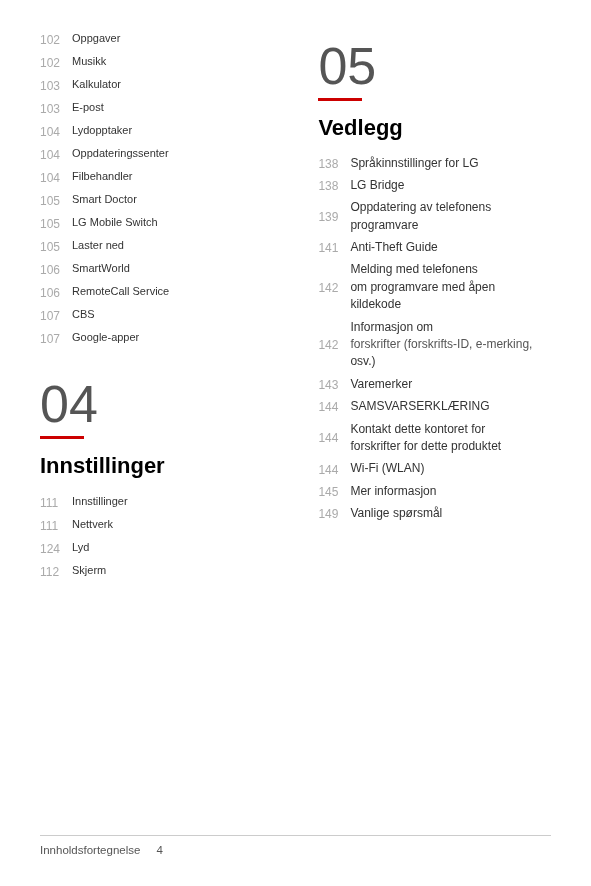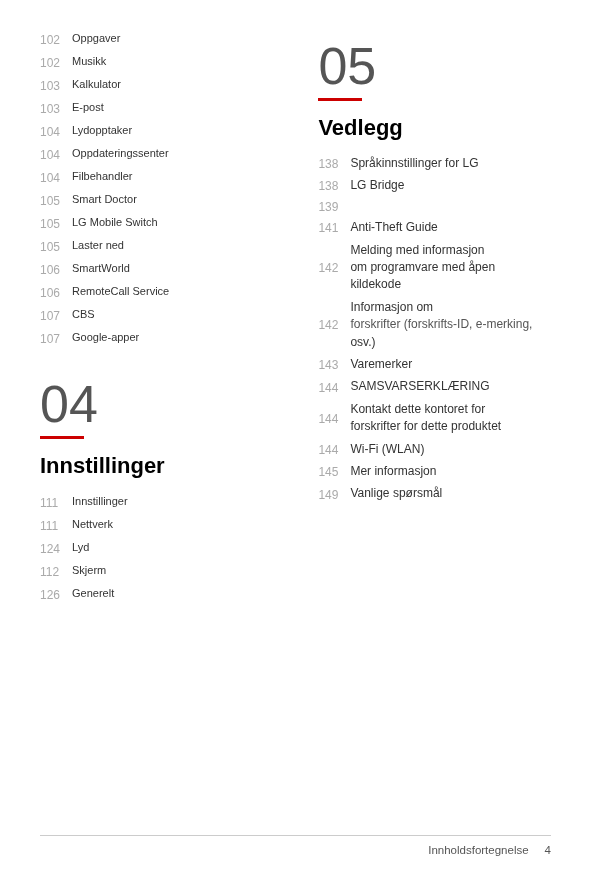--- a/index.html
+++ b/index.html
@@ -107,21 +107,21 @@
     }
 
     .toc-text-multi .small {
       font-size: 12px;
       color: #555555;
     }
 
     .footer {
       border-top: 1px solid #cccccc;
       display: flex;
-      justify-content: flex-end;
+      justify-content: flex-start;
       align-items: center;
       padding-top: 8px;
       margin-top: auto;
       gap: 16px;
     }
 
     .footer-left {
       font-size: 11.5px;
       color: #555555;
     }
@@ -210,24 +210,20 @@
               <span class="toc-num">111</span>
               <span class="toc-text">Nettverk</span>
             </li>
             <li class="toc-item">
               <span class="toc-num">124</span>
               <span class="toc-text">Lyd</span>
             </li>
             <li class="toc-item">
               <span class="toc-num">112</span>
               <span class="toc-text">Skjerm</span>
-            </li>
-            <li class="toc-item">
-              <span class="toc-num">126</span>
-              <span class="toc-text">Generelt</span>
             </li>
           </ul>
       </div>
     </div>
 
     <div class="right-column">
       <div class="section-block">
         <div class="section-number">05</div>
         <div class="section-divider"></div>
         <div class="section-title">Vedlegg</div>
@@ -235,28 +231,29 @@
             <li class="toc-item-multi">
               <span class="toc-num">138</span>
               <div class="toc-text-multi"><span>Språkinnstillinger for LG</span></div>
             </li>
             <li class="toc-item-multi">
               <span class="toc-num">138</span>
               <div class="toc-text-multi"><span>LG Bridge</span></div>
             </li>
             <li class="toc-item-multi">
               <span class="toc-num">139</span>
+              <div class="toc-text-multi"><span>Oppdatering av telefonens</span><br><span>programvare</span></div>
             </li>
             <li class="toc-item-multi">
               <span class="toc-num">141</span>
               <div class="toc-text-multi"><span>Anti-Theft Guide</span></div>
             </li>
             <li class="toc-item-multi">
               <span class="toc-num">142</span>
-              <div class="toc-text-multi"><span>Melding med informasjon</span><br><span>om programvare med åpen</span><br><span>kildekode</span></div>
+              <div class="toc-text-multi"><span>Melding med telefonens</span><br><span>om programvare med åpen</span><br><span>kildekode</span></div>
             </li>
             <li class="toc-item-multi">
               <span class="toc-num">142</span>
               <div class="toc-text-multi"><span>Informasjon om</span><br><span class="small">forskrifter (forskrifts-ID, e-merking,</span><br><span>osv.)</span></div>
             </li>
             <li class="toc-item-multi">
               <span class="toc-num">143</span>
               <div class="toc-text-multi"><span>Varemerker</span></div>
             </li>
             <li class="toc-item-multi">

